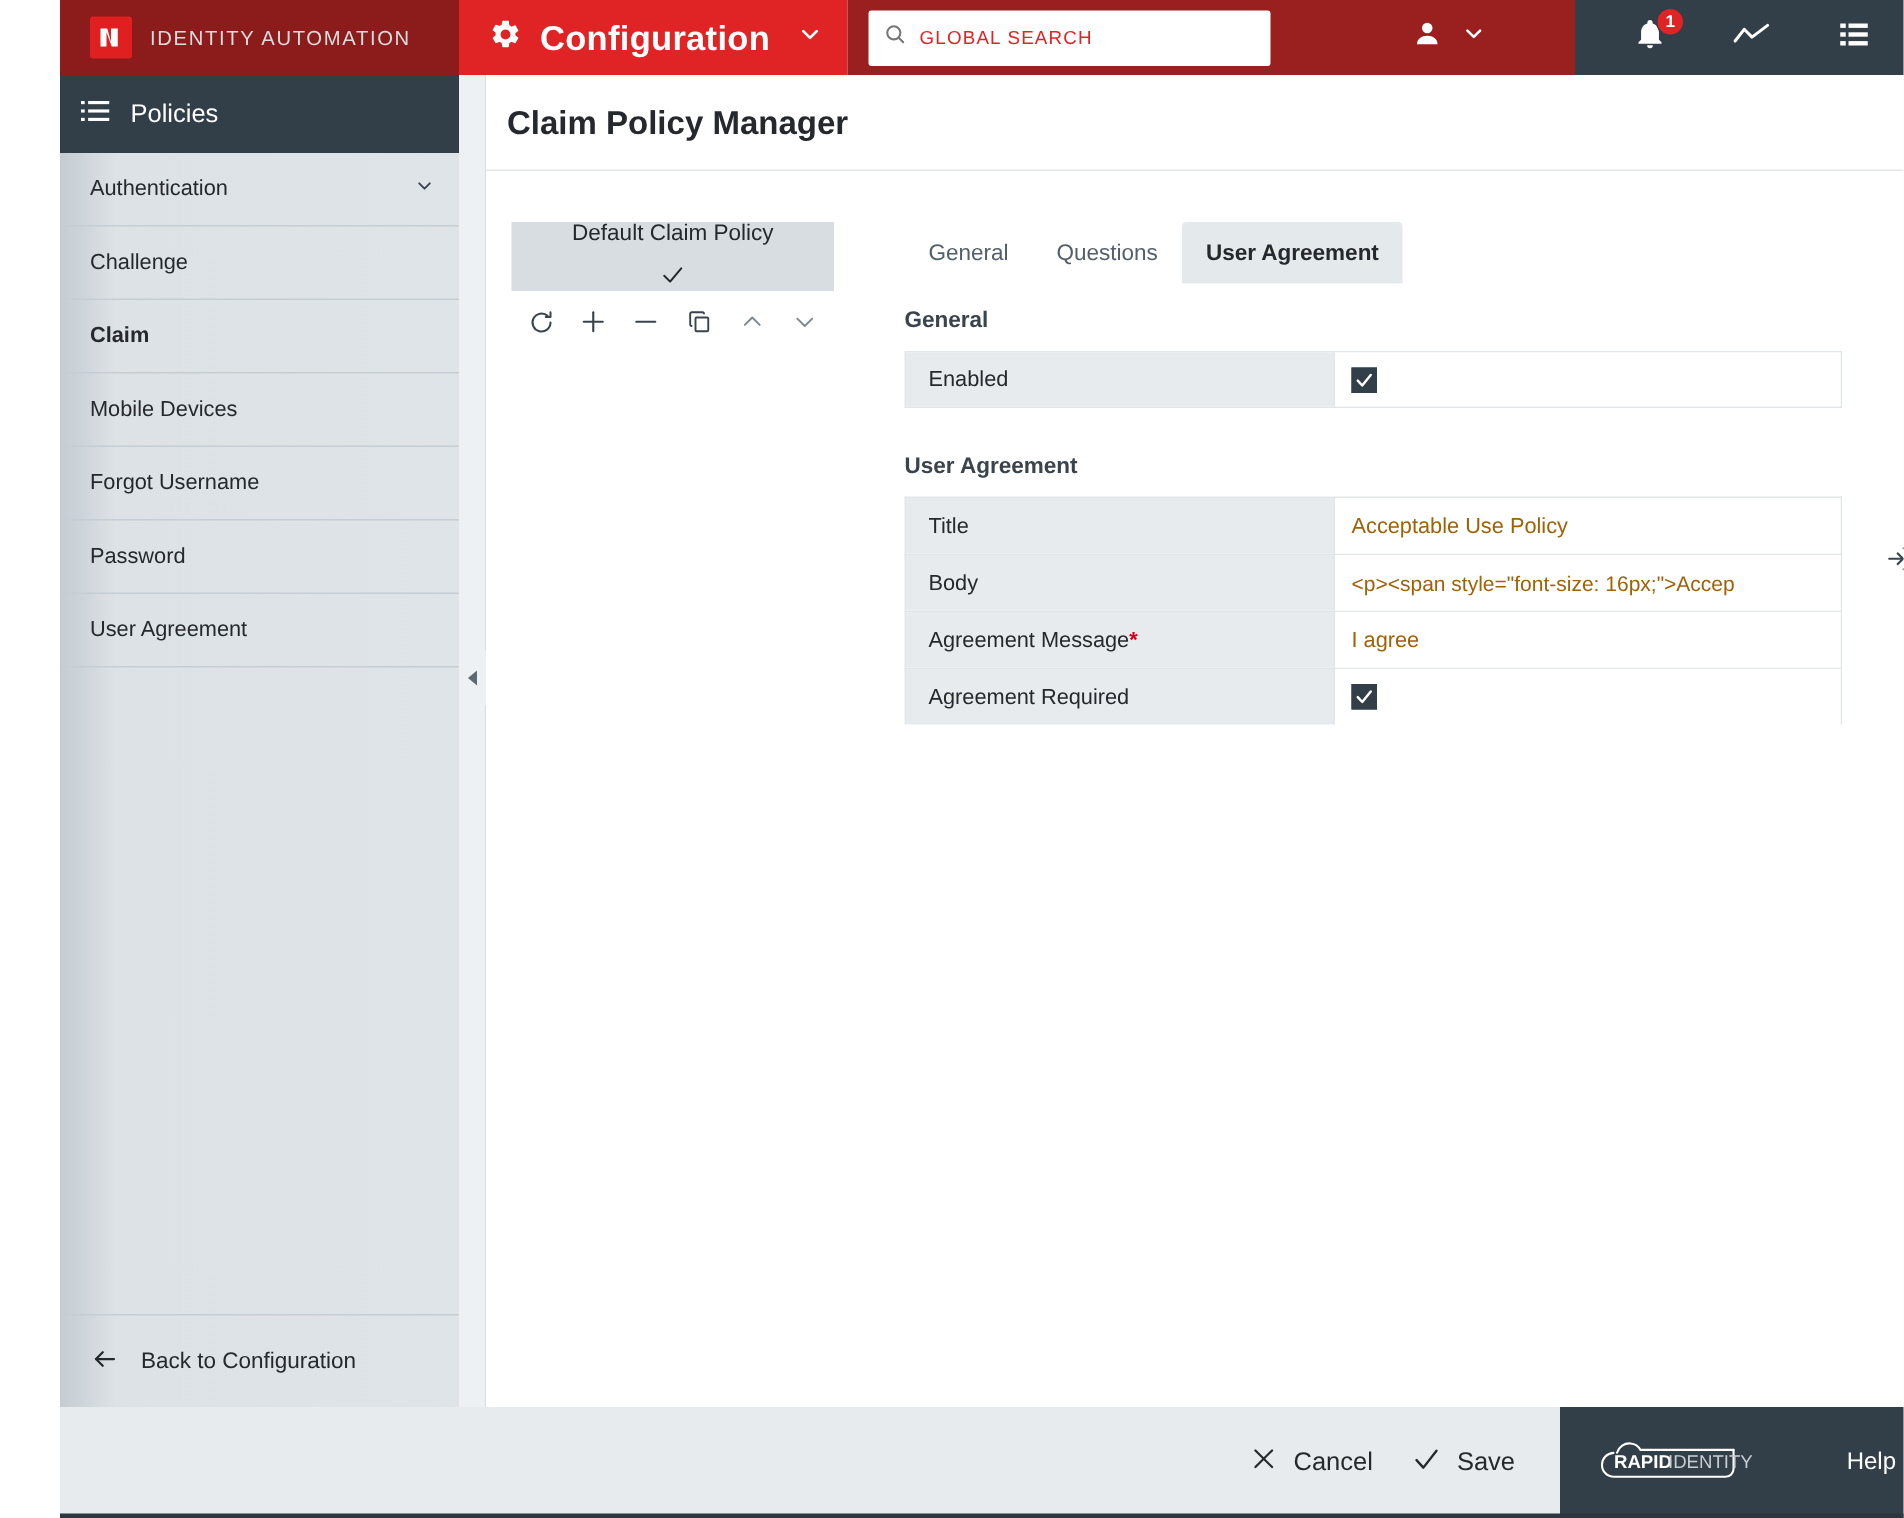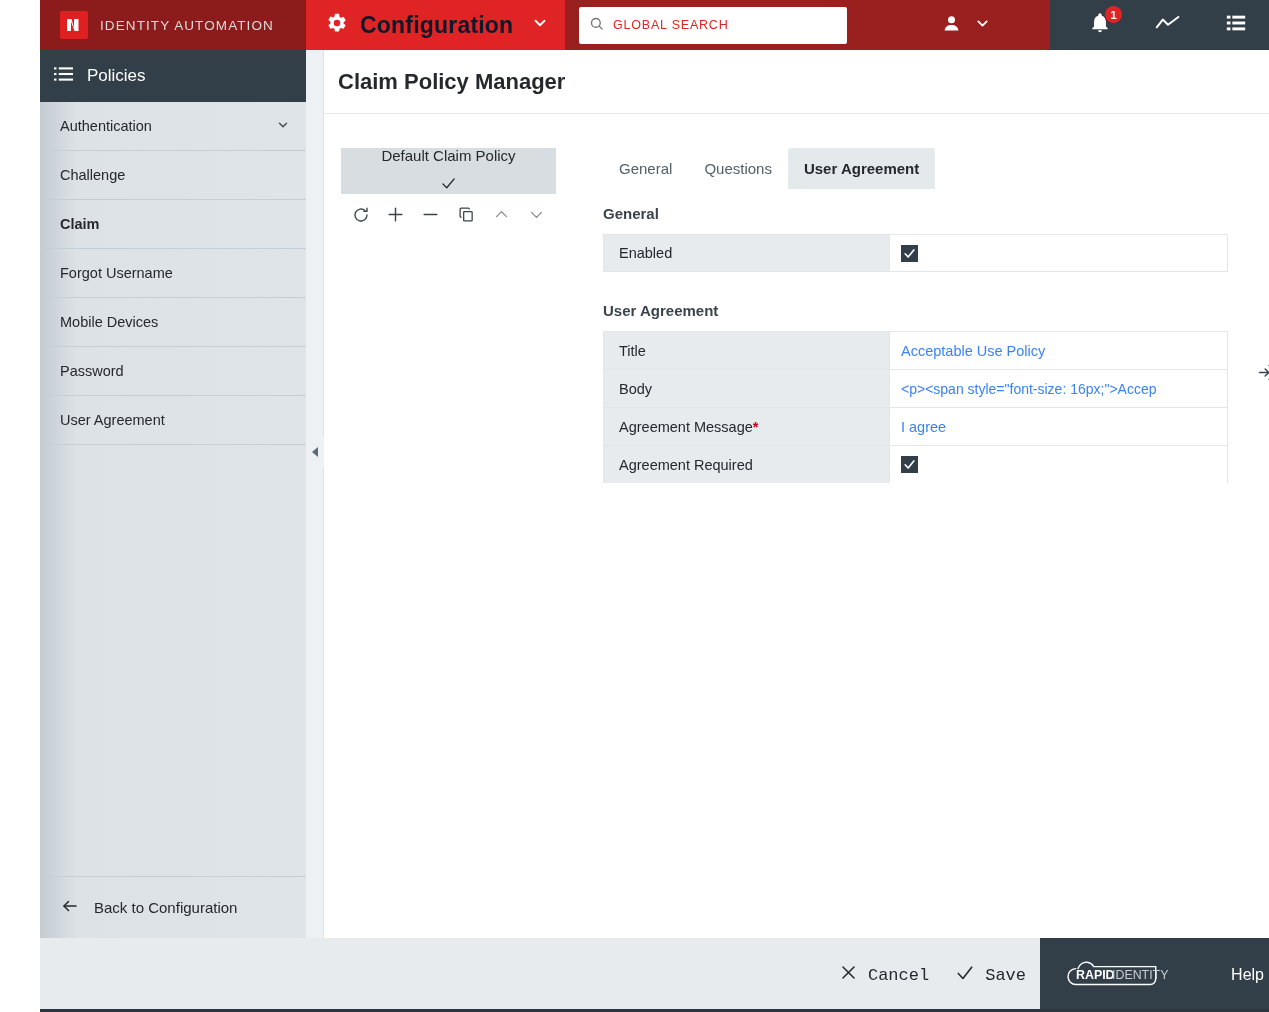--- a/index.html
+++ b/index.html
@@ -25,21 +25,21 @@
   .brand-text {
     color: #dcdcdc; font-size: 13.5px; letter-spacing: 1.1px; font-weight: 400;
     white-space: nowrap;
   }
   .config-block {
     width: 259px; height: 50px; background: #e02425;
     display: flex; align-items: center; gap: 12px; padding: 0 16px 0 20px;
   }
   .config-gear { flex: 0 0 auto; }
   .config-title {
-    color: #0f172a; font-size: 23px; font-weight: 700; letter-spacing: .2px;
+    color: #ffffff; font-size: 23px; font-weight: 700; letter-spacing: .2px;
     white-space: nowrap; flex: 1;
   }
   .config-caret { flex: 0 0 auto; }
   .mid-block {
     flex: 1; height: 50px; background: #9a2020;
     display: flex; align-items: center; padding: 0 0 0 14px; gap: 0;
   }
   .search-wrap {
     width: 268px; height: 37px; background: #fff; border-radius: 2px;
     display: flex; align-items: center; padding: 0 10px; gap: 9px;
@@ -140,36 +140,36 @@
   .frow:last-of-type { border-bottom: 1px solid #e2e6e9; }
   .fgroup { margin-bottom: 30px; position: relative; }
   .flabel {
     width: 286px; background: #e7ebee; display: flex; align-items: center;
     padding: 0 0 0 15px; font-size: 14.5px; color: #25292d;
     border-right: 1px solid #e2e6e9;
   }
   .req { color: #d0021b; font-weight: 700; }
   .fvalue {
     flex: 1; background: #fff; display: flex; align-items: center;
-    padding: 0 10px 0 11px; font-size: 14.5px; color: #3b82f6; overflow: hidden;
+    padding: 0 10px 0 11px; font-size: 14.5px; color: #a16207; overflow: hidden;
     white-space: nowrap;
   }
   .fvalue.mono-ish { font-size: 14px; }
   .chk {
     width: 17px; height: 17px; border: 1px solid #323e48; background: #323e48;
     display: inline-flex; align-items: center; justify-content: center; cursor: pointer;
   }
   .ext-btn {
     position: absolute; right: 5px; top: 61px; width: 23px; height: 23px;
     display: flex; align-items: center; justify-content: center; cursor: pointer;
   }
 
   
   .footer { position: absolute; left: 0; bottom: 0; width: 1269px; height: 74px; display: flex; }
-  .footer-left { flex: 1; background: #e7ebee; display: flex; align-items: center; justify-content: flex-end; gap: 26px; padding-right: 14px; font-family: Liberation Mono, monospace; }
+  .footer-left { flex: 1; background: #e7ebee; display: flex; align-items: center; justify-content: flex-end; gap: 26px; padding-right: 30px; }
   .f-btn { display: flex; align-items: center; gap: 10px; font-size: 17px; color: #25292d; cursor: pointer; }
   .footer-right {
     width: 269px; background: #323e48; display: flex; align-items: center;
     justify-content: space-between; padding: 0 21px 0 22px;
   }
   .ri-logo { display: flex; align-items: center; }
   .help { display: flex; align-items: center; gap: 7px; color: #fff; font-size: 16px; cursor: pointer; }
   .footer-rule { position: absolute; left: 0; bottom: 0; width: 1269px; height: 3px; background: #2c363f; }
 </style>
 </head>
@@ -281,24 +281,24 @@
           </svg>
       </span>
     </div>
     <div class="nav-item">
       <span>Challenge</span>
     </div>
     <div class="nav-item active">
       <span>Claim</span>
     </div>
     <div class="nav-item">
+      <span>Mobile Devices</span>
+    </div>
+    <div class="nav-item">
       <span>Forgot Username</span>
-    </div>
-    <div class="nav-item">
-      <span>Mobile Devices</span>
     </div>
     <div class="nav-item">
       <span>Password</span>
     </div>
     <div class="nav-item">
       <span>User Agreement</span>
     </div>
 
     <div class="sidebar-back">
       <span>

